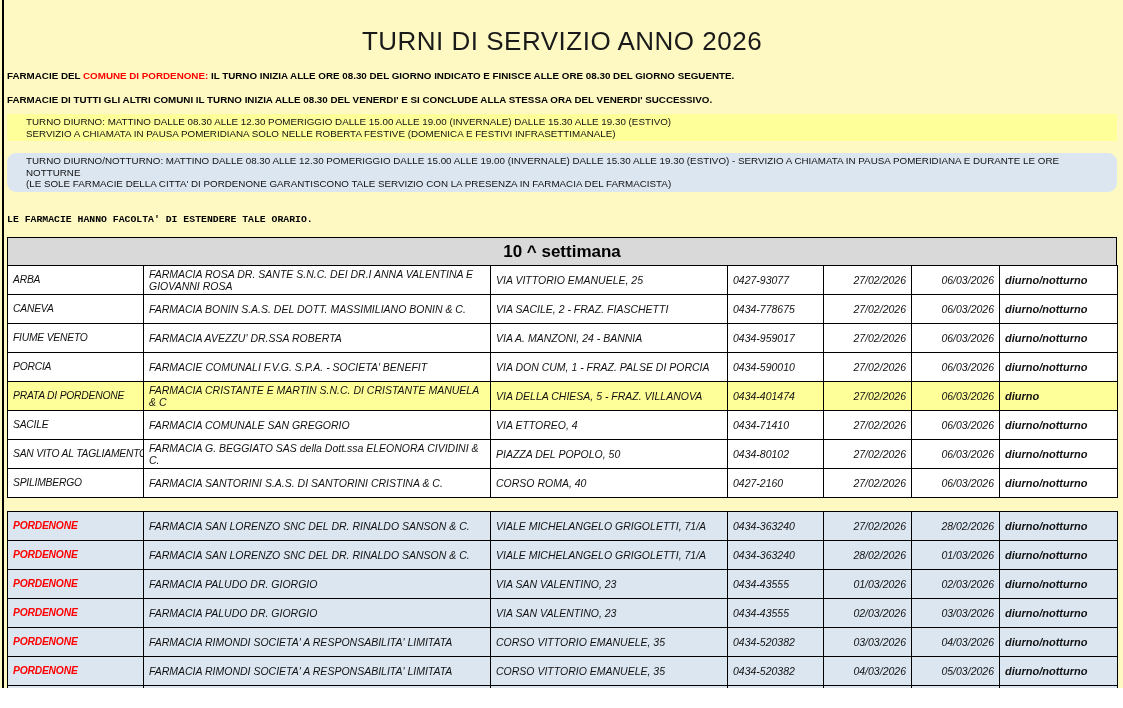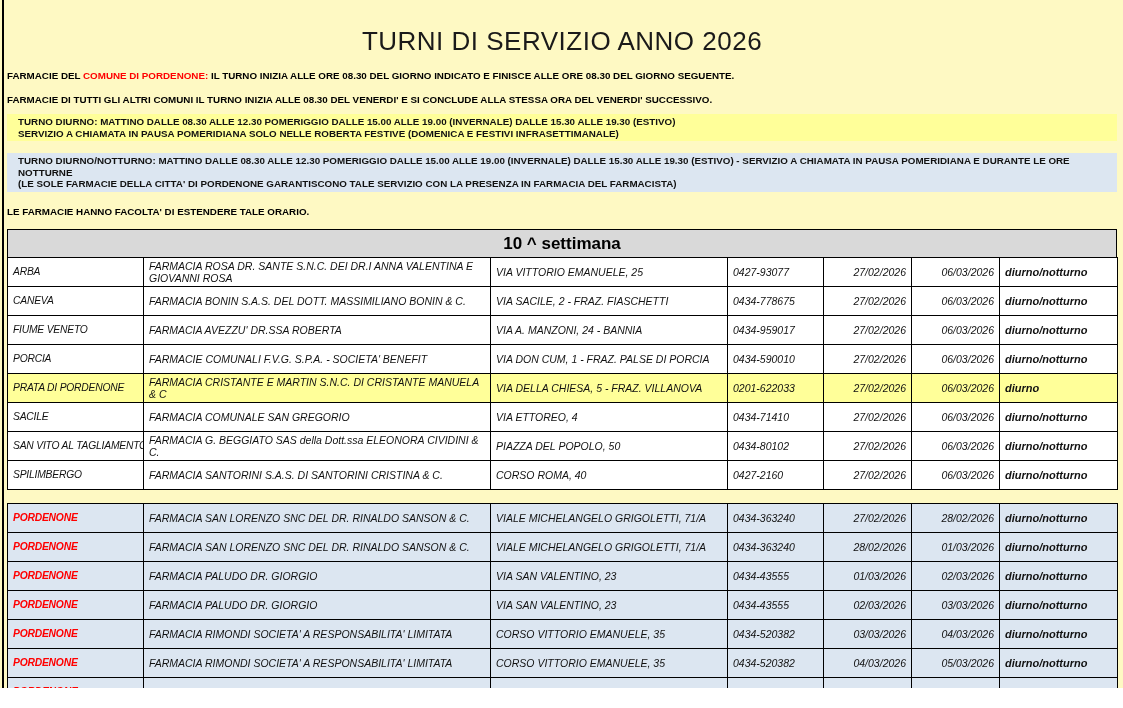--- a/index.html
+++ b/index.html
@@ -38,28 +38,28 @@
   .note {
     margin-top: 13px;
     font-size: 9.8px;
     font-weight: bold;
     line-height: 11px;
     color: #000;
   }
   .note .red { color: var(--red, #ff3300); }
   .block {
     margin-top: 9px;
-    padding: 2px 11px;
+    padding: 2px 19px;
     font-size: 9.8px;
-    font-weight: bold;
+    font-weight: normal;
     line-height: 11.5px;
   }
   .block.yellow { background: var(--yellow, #ffff99); }
-  .block.blue   { background: var(--blue, #dce6f1); margin-top: 12px; }
-  .note.final { margin-top: 14px; }
+  .block.blue   { background: var(--blue, #dce6f1); margin-top: 12px; border-radius: 9px; }
+  .note.final { margin-top: 22px; font-family: Liberation Mono, monospace; }
 
   .week-header {
     margin-top: 12px;
     height: 29px;
     background: var(--gray, #d9d9d9);
     border: 1px solid #000;
     text-align: center;
     font-size: 17px;
     font-weight: bold;
     line-height: 27px;
@@ -163,21 +163,21 @@
     <td class="col-address">VIA DON CUM, 1 - FRAZ. PALSE DI PORCIA</td>
     <td class="col-phone">0434-590010</td>
     <td class="col-from">27/02/2026</td>
     <td class="col-to">06/03/2026</td>
     <td class="col-shift">diurno/notturno</td>
   </tr>
           <tr class="hl-yellow">
     <td class="col-city">PRATA DI PORDENONE</td>
     <td class="col-pharmacy">FARMACIA CRISTANTE E MARTIN S.N.C. DI CRISTANTE MANUELA &amp; C</td>
     <td class="col-address">VIA DELLA CHIESA, 5 - FRAZ. VILLANOVA</td>
-    <td class="col-phone">0201-622033</td>
+    <td class="col-phone">0434-401474</td>
     <td class="col-from">27/02/2026</td>
     <td class="col-to">06/03/2026</td>
     <td class="col-shift">diurno</td>
   </tr>
           <tr>
     <td class="col-city">SACILE</td>
     <td class="col-pharmacy">FARMACIA COMUNALE SAN GREGORIO</td>
     <td class="col-address">VIA ETTOREO, 4</td>
     <td class="col-phone">0434-71410</td>
     <td class="col-from">27/02/2026</td>

